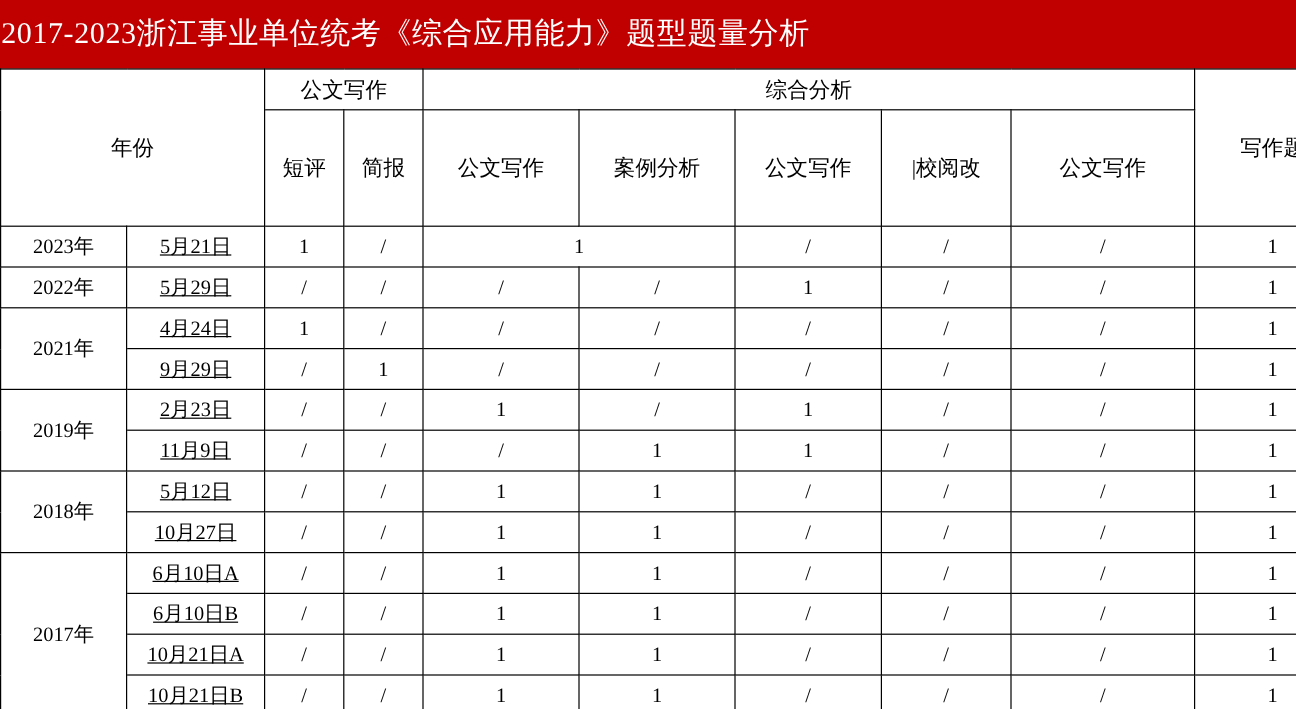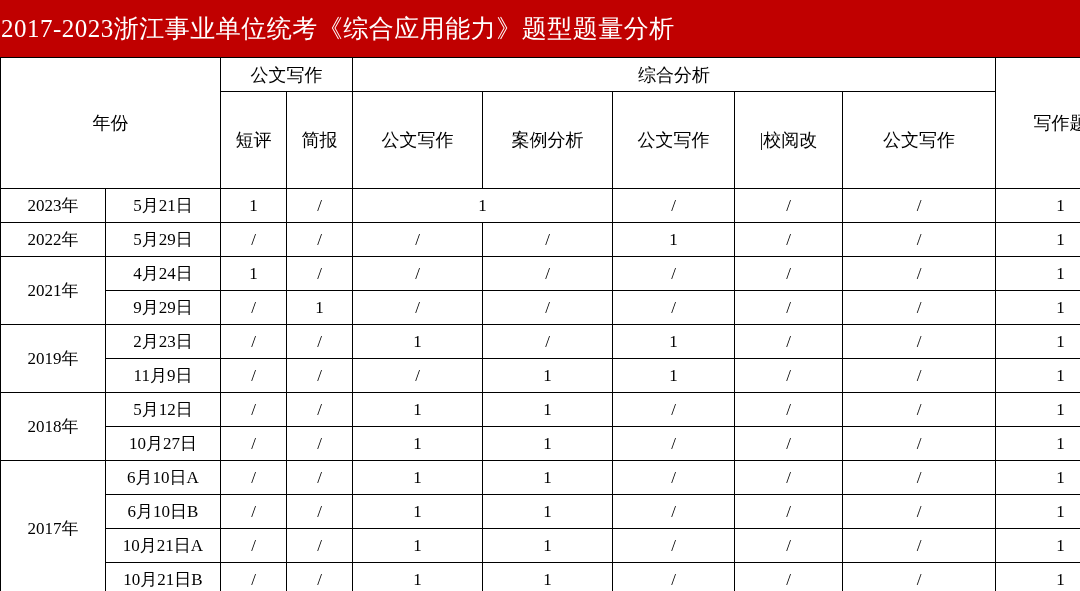--- a/index.html
+++ b/index.html
@@ -59,20 +59,21 @@
     font-size: 19px;
   }
   .hdr-sub {
     font-size: 18px;
   }
   td.year-cell {
     font-size: 18px;
   }
   td.date-cell {
     font-size: 18px;
+    text-decoration: underline;
   }
   td.val {
     font-size: 17px;
   }
   col.c-year   { width: 105px; }
   col.c-date   { width: 115px; }
   col.c-duan   { width: 66px; }
   col.c-jian   { width: 66px; }
   col.c-gk     { width: 130px; }
   col.c-tc     { width: 130px; }

